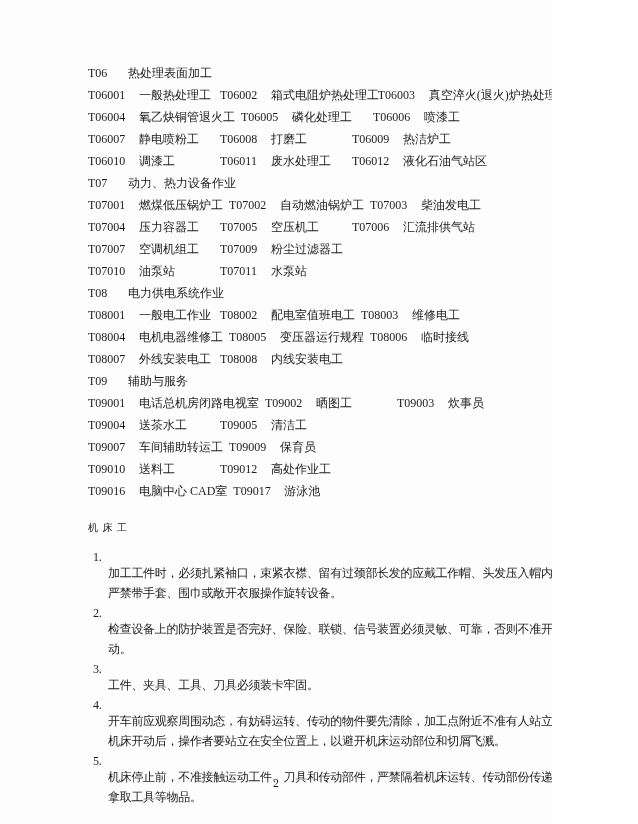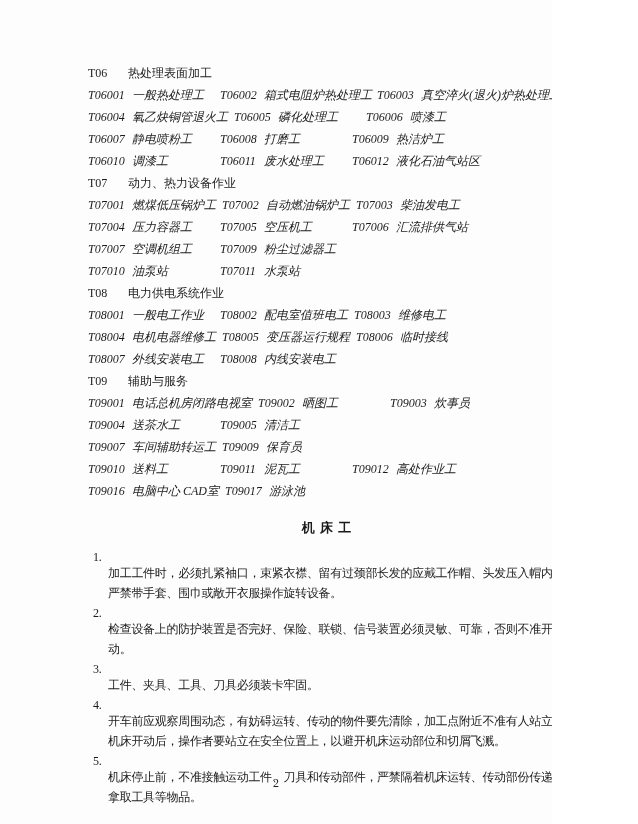--- a/index.html
+++ b/index.html
@@ -16,34 +16,33 @@
   .content {
     position: absolute;
     left: 88px;
     top: 62px;
     width: 478px;
   }
   
   .catalog { font-size: 12px; line-height: 22px; }
   .cat-head { display: flex; }
   .cat-head .sec-code { min-width: 40px; }
-  .cat-row { display: flex; font-style: italic; }
+  .cat-row { display: flex; }
   .pair { display: flex; min-width: 132px; padding-right: 6px; }
   .pair:last-child { min-width: 0; }
   .pair .code { min-width: 44px; white-space: nowrap; }
-  .pair .name { white-space: nowrap; }
+  .pair .name { white-space: nowrap; margin-left: 7px; }
   
   .rules { margin-top: 16px; font-size: 12px; letter-spacing: -0.3px; }
   .rules-title {
-    text-align: center;
-    font-size: 13px;
+    text-align: left;
+    font-size: 10px;
     line-height: 20px;
     margin-bottom: 9px;
     letter-spacing: 1px;
-    font-weight: bold;
   }
   .rule { display: flex; margin-left: 5px; line-height: 20px; }
   .rule-num { min-width: 15px; flex: none; }
   .rule-text { flex: 1; margin-top: 16px; }
   
   .page-number {
     position: absolute;
     left: 0; right: 0;
     top: 776px;
     text-align: center;
@@ -254,24 +253,20 @@
               <span class="code">T09009</span>
               <span class="name">保育员</span>
             </div>
           </div>
           <div class="cat-row">
             <div class="pair">
               <span class="code">T09010</span>
               <span class="name">送料工</span>
             </div>
             <div class="pair">
-              <span class="code">T09011</span>
-              <span class="name">泥瓦工</span>
-            </div>
-            <div class="pair">
               <span class="code">T09012</span>
               <span class="name">高处作业工</span>
             </div>
           </div>
           <div class="cat-row">
             <div class="pair">
               <span class="code">T09016</span>
               <span class="name">电脑中心 CAD室</span>
             </div>
             <div class="pair">

